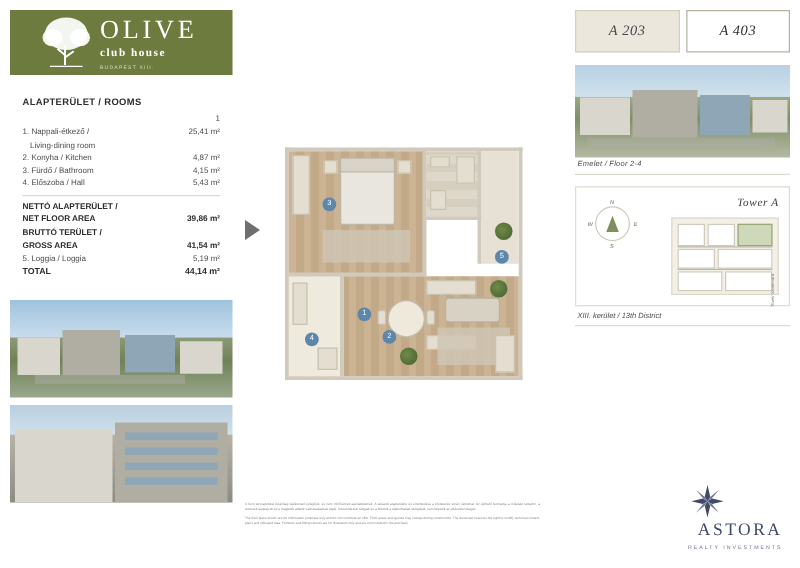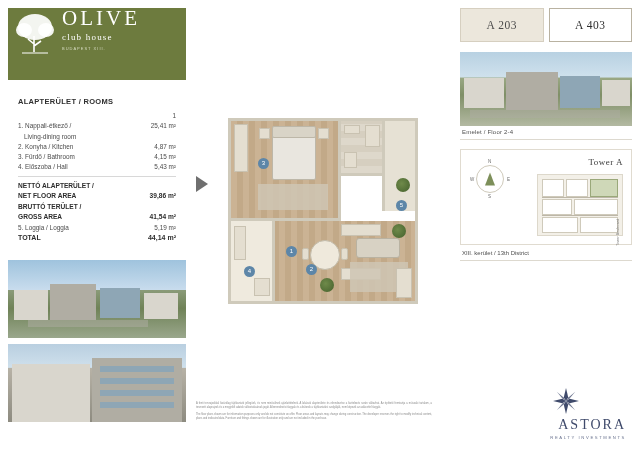--- a/index.html
+++ b/index.html
@@ -25,24 +25,25 @@
   .left-col {
     position: absolute;
     left: 8px;
     top: 8px;
     width: 178px;
     bottom: 8px;
   }
   .brand {
     position: relative;
     width: 178px;
-    height: 72px;
+    height: 52px;
     background: #6d7b3e;
     display: flex;
-    padding-left: 4px;
+    align-items: center;
+    padding-left: 22px;
     box-sizing: border-box;
   }
   .tree-mark {
     width: 46px;
     height: 52px;
     position: relative;
     flex: 0 0 auto;
   }
   .brand-text {
     margin-left: 4px;
@@ -52,20 +53,21 @@
     font-size: 21px;
     letter-spacing: 3px;
     font-family: "Liberation Serif", serif;
     line-height: 1;
   }
   .brand-sub {
     font-size: 9px;
     letter-spacing: 1.2px;
     margin-top: 3px;
     font-family: "Liberation Serif", serif;
+    font-weight: bold;
   }
   .brand-tiny {
     font-size: 4px;
     letter-spacing: 1px;
     margin-top: 4px;
     color: #d7dcc2;
   }
 
   .rooms {
     margin-top: 8px;
@@ -213,20 +215,21 @@
     border-bottom: 8px solid transparent;
     border-left: 12px solid #6f6f6f;
   }
 
   
   .right-col {
     position: absolute;
     left: 460px;
     top: 8px;
     width: 172px;
+    font-style: italic;
   }
   .apt-tabs {
     display: flex;
     gap: 5px;
   }
   .apt-tab {
     flex: 1 1 0;
     height: 34px;
     background: #ece7dc;
     border: 1px solid #d6cfc0;

